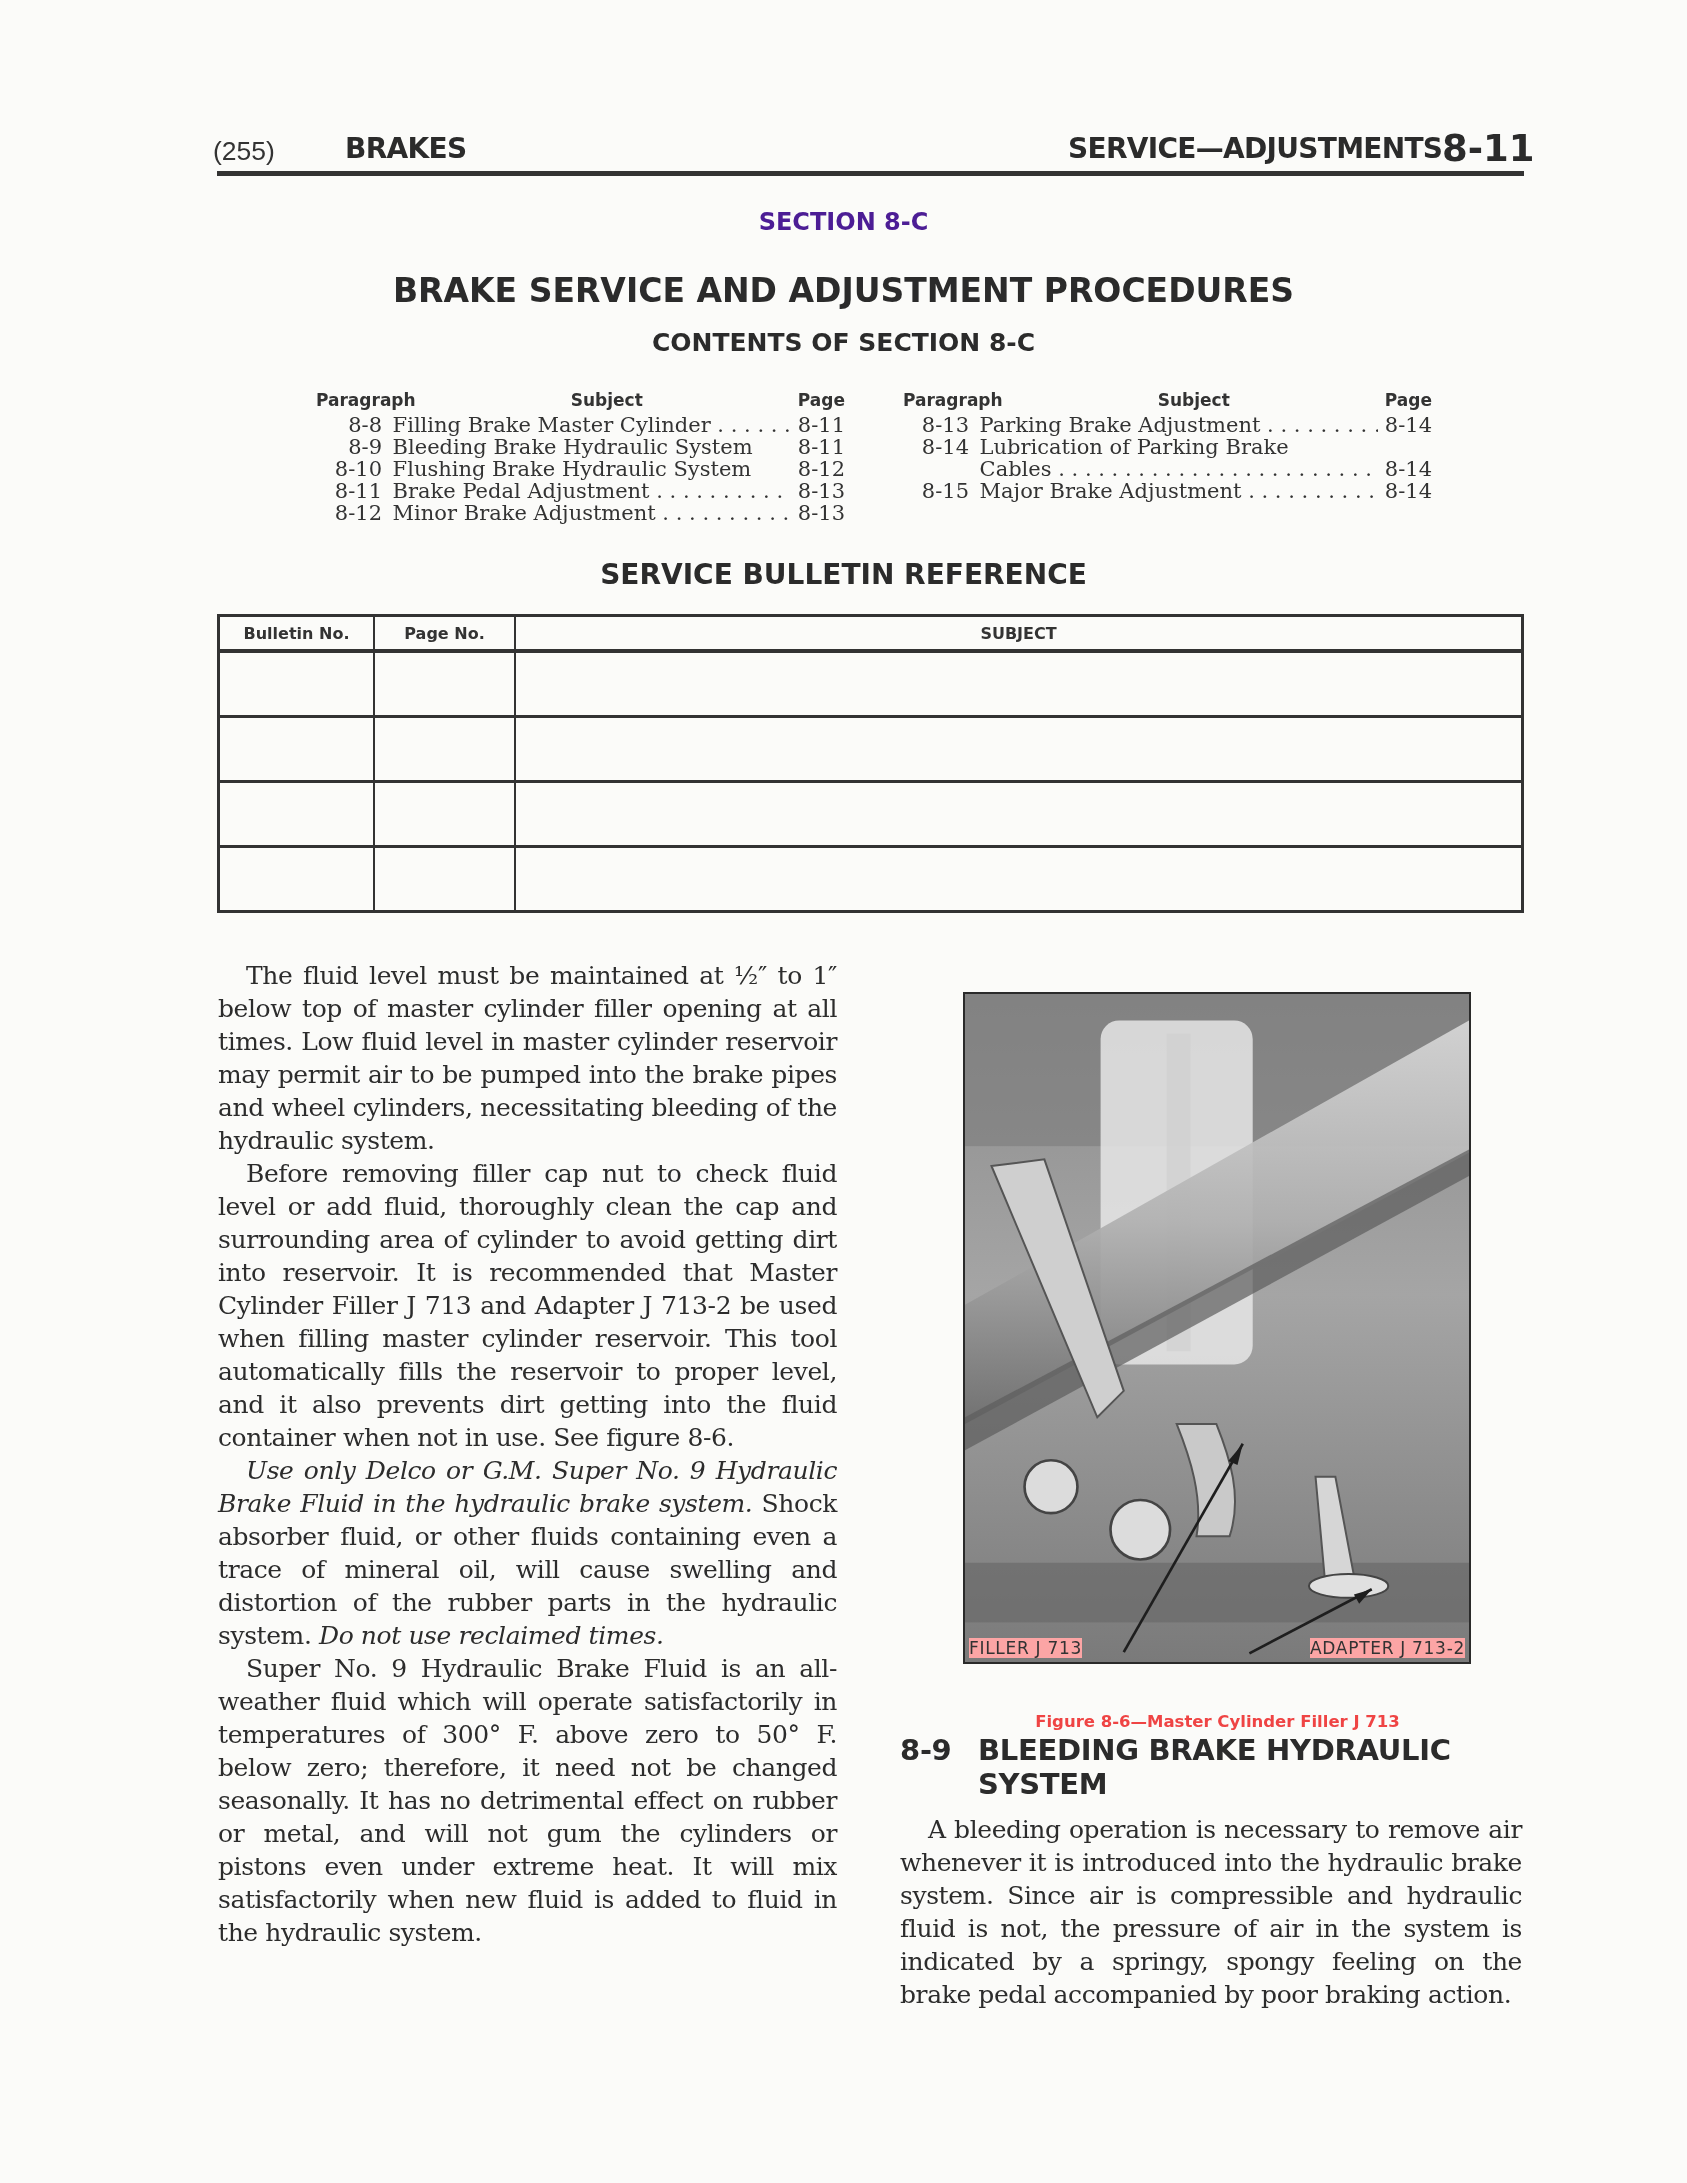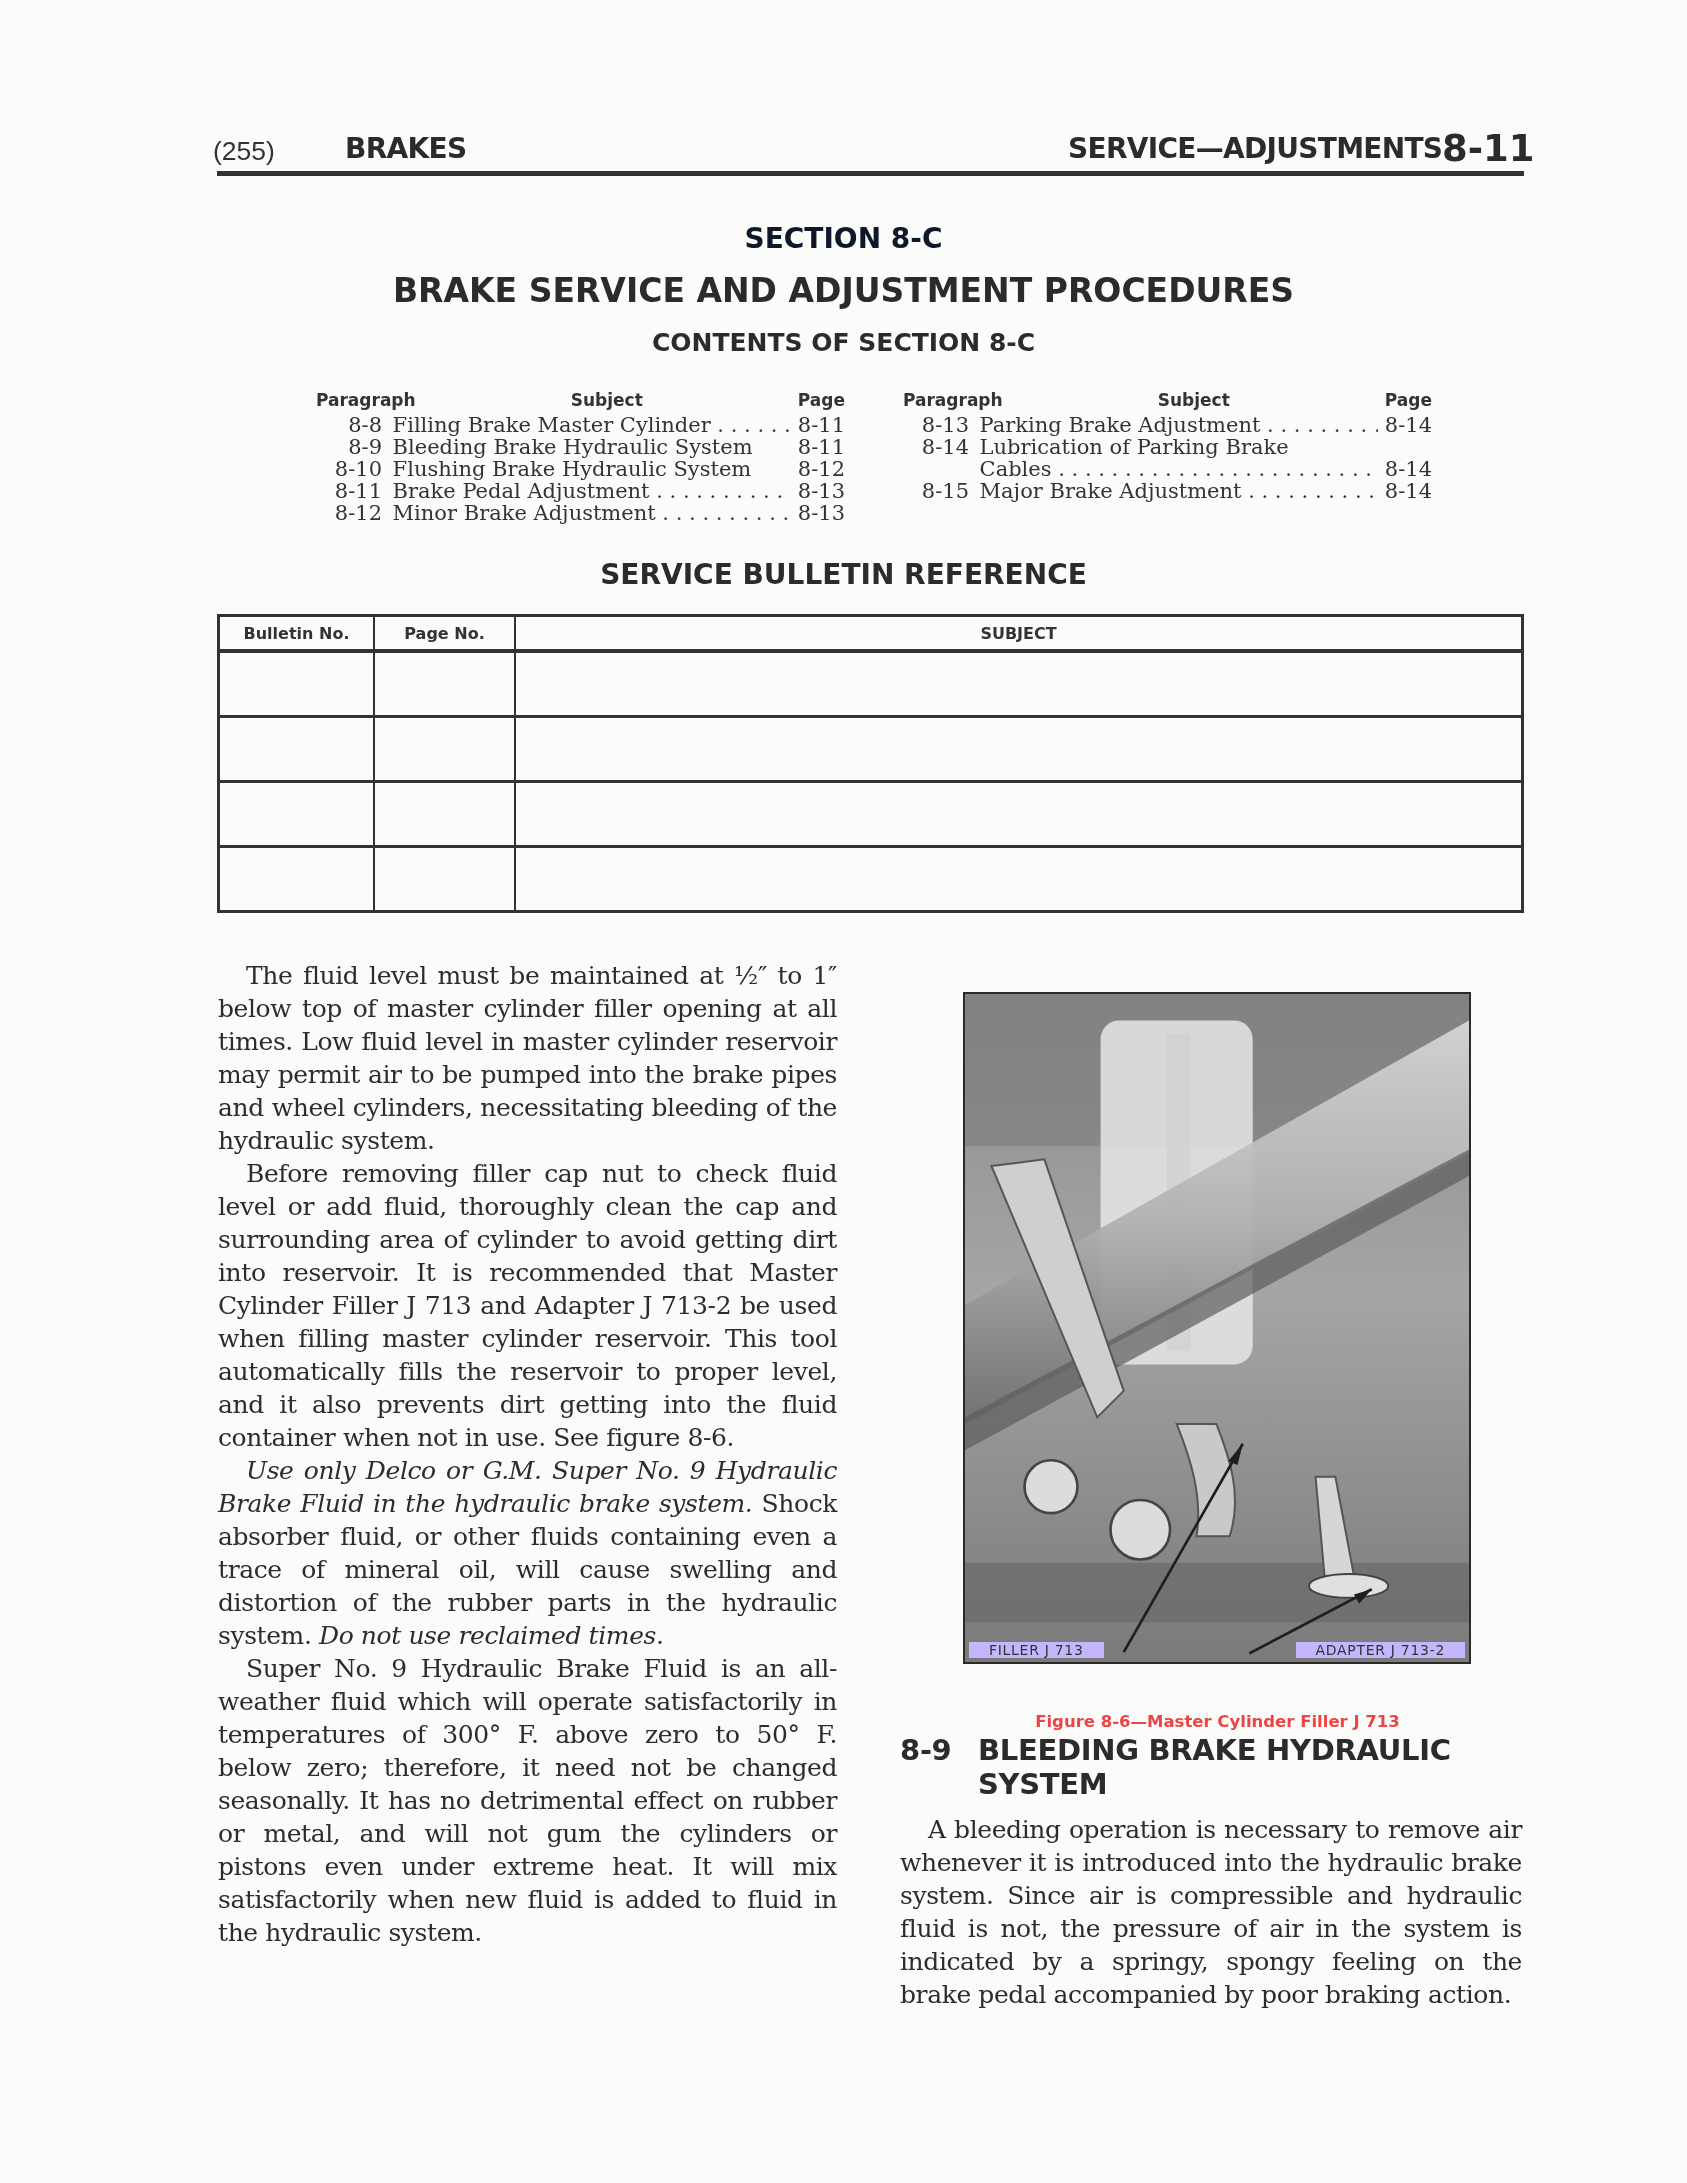--- a/index.html
+++ b/index.html
@@ -12,21 +12,21 @@
 
   
   #hdr-page { left: 213px; top: 136px; font-family: "Liberation Sans", sans-serif; font-size: 26.5px; color:#333; }
   #hdr-chapter { left: 345px; top: 132px; font-family: "DejaVu Sans", sans-serif; font-weight: bold; font-size: 28px; letter-spacing: -0.7px; color:#2b2b2b; }
   #hdr-section { left: 1068px; top: 132px; font-family: "DejaVu Sans", sans-serif; font-weight: bold; font-size: 28px; letter-spacing: -0.7px; color:#2b2b2b; }
   #hdr-pagenum { left: 1442px; top: 127px; font-family: "DejaVu Sans", sans-serif; font-weight: bold; font-size: 37px; color:#2b2b2b; }
   #hdr-rule { left: 217px; top: 171px; width: 1307px; height: 4.6px; background: #333; }
 
   
   .center { left: 0; width: 1687px; text-align: center; }
-  #sec-title { top: 222px; font-family: "DejaVu Sans", sans-serif; font-weight: bold; font-size: 28px; color:#0f172a; }
+  #sec-title { top: 208px; font-family: "DejaVu Sans", sans-serif; font-weight: bold; font-size: 24px; color:#4c1d95; }
   #sec-subtitle { top: 271px; font-family: "DejaVu Sans", sans-serif; font-weight: bold; font-size: 33px; color:#2b2b2b; }
   #contents-title { top: 328px; font-family: "DejaVu Sans", sans-serif; font-weight: bold; font-size: 25px; color:#2b2b2b; }
 
   
   .toc { width: 529px; }
   #toc-left { left: 316px; top: 390px; }
   #toc-right { left: 903px; top: 390px; }
   .toc-head { display: flex; justify-content: space-between; font-family: "DejaVu Sans", sans-serif; font-weight: bold; font-size: 17px; height: 24px; color:#333; }
   .toc-head .subj { flex: 1; text-align: center; }
   .toc-row { display: flex; font-size: 21px; line-height: 22px; color:#333; }
@@ -55,21 +55,21 @@
   .body-text { font-size: 25px; line-height: 33px; text-align: justify; color:#2c2c2c; letter-spacing: -0.4px; }
   .body-text p { margin: 0; text-indent: 28px; }
   .body-text i { font-style: italic; }
 
   #sec88 { left: 218px; top: 959px; width: 619px; }
   #sec88 .heading { margin-bottom: 9.3px; letter-spacing: -0.3px; }
 
   
   #figure { left: 963px; top: 992px; width: 504px; height: 668px; border: 2.6px solid #2a2a2a; background: #9a9a9a; overflow: hidden; }
   #figure svg { display: block; }
-  .fig-label { position: absolute; bottom: 4px; font-family: "DejaVu Sans", sans-serif; font-size: 14px; background: #c4b5fd; color:#333; padding: 0 20px; letter-spacing: 0.7px; }
+  .fig-label { position: absolute; bottom: 4px; font-family: "DejaVu Sans", sans-serif; font-size: 17px; background: #fca5a5; color:#333; padding: 0 0; letter-spacing: 0.7px; }
   #fig-label-filler { left: 4px; }
   #fig-label-adapter { right: 4px; }
   #fig-caption { left: 963px; width: 509px; top: 1687px; text-align: center; font-family: "DejaVu Sans", sans-serif; font-weight: bold; font-size: 16.5px; color:#ef4444;margin-top:25px; }
 
   #sec89 { left: 900px; top: 1733px; width: 622px; }
   #sec89 .heading { padding-left: 78px; text-indent: -78px; margin-bottom: 12px; letter-spacing: -0.3px; }
   #sec89 .heading .num { display: inline-block; width: 78px; text-indent: 0; }
 </style>
 </head>
 <body>

